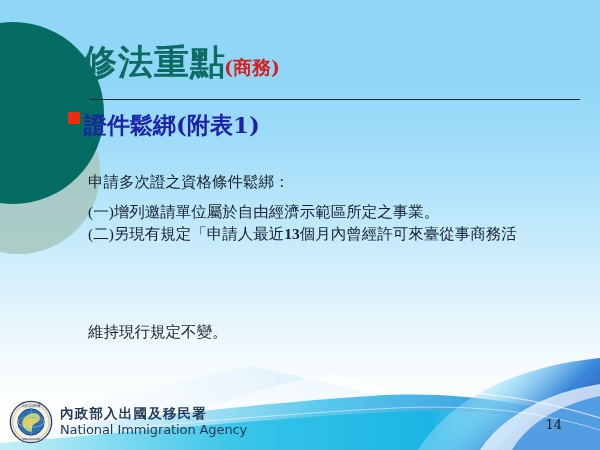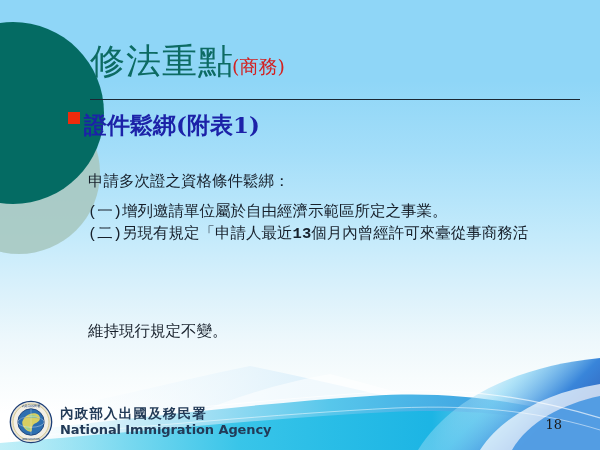--- a/index.html
+++ b/index.html
@@ -51,23 +51,24 @@
     position: absolute;
     left: 0;
     bottom: 0;
     width: 600px;
     height: 150px;
   }
 
   
   .title-block {
     position: absolute;
-    left: 90px;
+    left: 82px;
     top: 44px;
     width: 492px;
+    font-weight: bold;
   }
   .title-main {
     font-family: "DejaVu Serif", "Liberation Serif", serif;
     font-size: 35px;
     line-height: 1;
     color: #0d6b63;
     letter-spacing: 1px;
     display: inline-block;
     vertical-align: baseline;
   }
@@ -108,21 +109,21 @@
     line-height: 1.1;
     white-space: nowrap;
   }
 
   #bullet1 { left: 68px; top: 112px; }
   #bullet2 { left: 68px; top: 293px; }
 
   
   .body-text {
     position: absolute;
-    font-family: Liberation Mono, monospace;
+    font-family: Liberation Serif, serif;
     font-size: 15.5px;
     color: #17202b;
     line-height: 24px;
     white-space: nowrap;
   }
   #para1 { left: 88px; top: 170px; }
   #para2 { left: 88px; top: 200px; }
   #para3 { left: 88px; top: 222px; }
   #para4 { left: 122px; top: 246px; }
   #para5 {
@@ -165,21 +166,21 @@
   .org-zh {
     font-family: Liberation Mono, monospace;
     font-size: 13.5px;
     font-weight: bold;
     color: #223a57;
     letter-spacing: 1.2px;
   }
   .org-en {
     font-family: "DejaVu Sans", "Liberation Sans", sans-serif;
     font-size: 13px;
-    font-weight: bold;
+    font-weight: normal;
     color: #223a57;
     letter-spacing: -0.1px;
     margin-top: 1px;
   }
   .page-num {
     position: absolute;
     right: 38px;
     bottom: 18px;
     font-family: "DejaVu Serif", "Liberation Serif", serif;
     font-size: 13px;
@@ -270,15 +271,15 @@
       <path d="M22,44 Q50,34 78,44" fill="none" stroke="#1c3f78" stroke-width="0.8" opacity="0.5"></path>
       <text x="50" y="15" text-anchor="middle" font-size="7" fill="#1c3f78" font-family="DejaVu Sans, sans-serif">內政部移民署</text>
       <text x="50" y="92" text-anchor="middle" font-size="6" fill="#1c3f78" font-family="DejaVu Sans, sans-serif">IMMIGRATION</text>
     </svg>
     <div class="org-names">
       <div class="org-zh">內政部入出國及移民署</div>
       <div class="org-en">National Immigration Agency</div>
     </div>
   </div>
 
-  <div class="page-num">18</div>
+  <div class="page-num">14</div>
 
 </div>
 
 </body></html>

